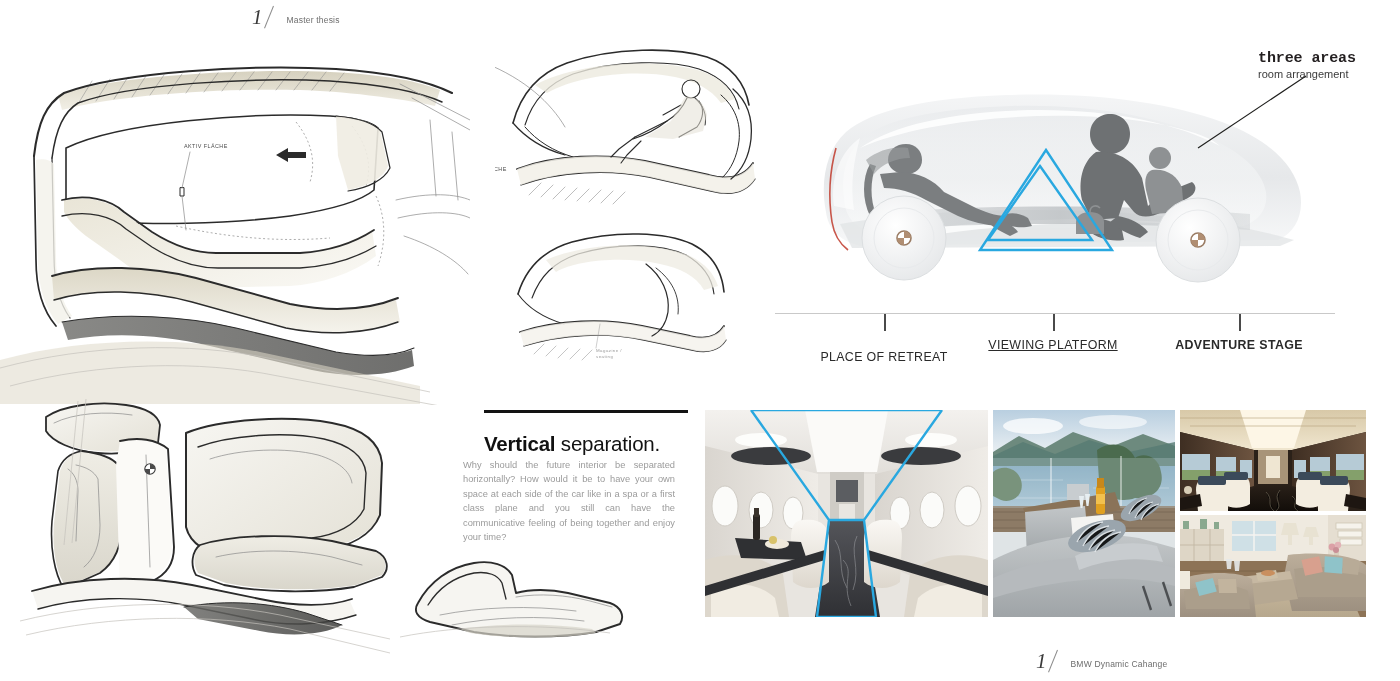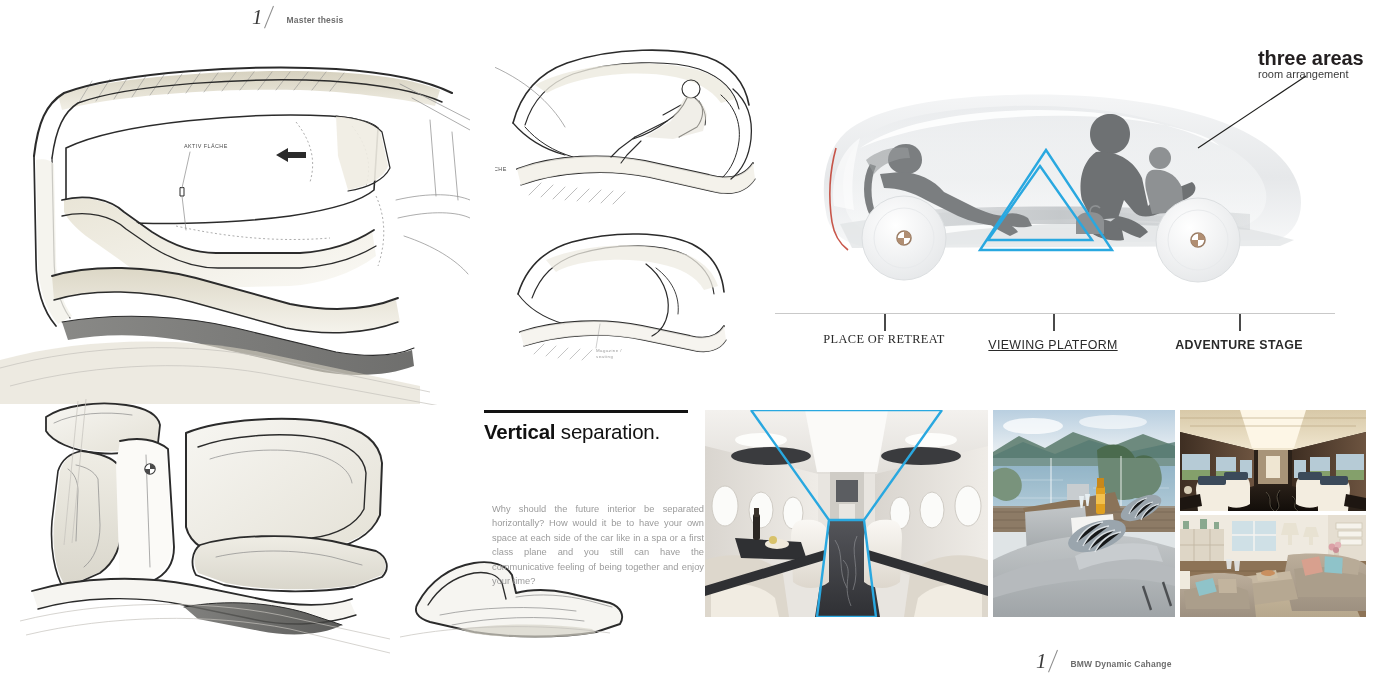--- a/index.html
+++ b/index.html
@@ -7,45 +7,45 @@
        font-family:"Liberation Sans",sans-serif;color:#231f20;}
   .abs{position:absolute;}
 
   
   .folio{display:flex;align-items:flex-start;gap:3px;}
   .folio .num{font-family:"Liberation Serif",serif;font-style:italic;
               font-size:21px;line-height:18px;color:#3a3a3a;}
   .folio .slash{display:block;width:18px;height:22px;position:relative;}
   .folio .slash:after{content:"";position:absolute;left:7px;top:-2px;width:1px;height:24px;
                       background:#8d8d8d;transform:rotate(22deg);transform-origin:top;}
-  .folio .cap{font-size:8.5px;letter-spacing:.2px;color:#6d6d6d;padding-top:7px;font-weight:bold;}
+  .folio .cap{font-size:8.5px;letter-spacing:.2px;color:#6d6d6d;padding-top:7px;}
 
   
   .sketch{position:absolute;}
   .sk-ink{stroke:#2b2b2b;fill:none;stroke-linecap:round;stroke-linejoin:round;}
   .sk-thin{stroke:#8a8a8a;fill:none;stroke-width:.7;stroke-linecap:round;}
   .sk-faint{stroke:#c4c2bb;fill:none;stroke-width:.7;}
   .hand{font-family:"Liberation Sans",sans-serif;font-size:5.4px;fill:#4a4a4a;
         letter-spacing:.45px;}
 
   
-  .callout-title{font-size:20px;font-weight:bold;letter-spacing:-.1px;line-height:17px;}
+  .callout-title{font-size:15px;font-weight:bold;letter-spacing:-.1px;line-height:17px;font-family:Liberation Mono, monospace;}
   .callout-sub{font-size:11px;color:#3b3b3b;line-height:15px;}
 
   .zone-rule{position:absolute;height:1px;background:#c9c9c9;}
   .zone-tick{position:absolute;width:1.6px;height:17px;background:#4a4a4a;}
   .zone-label{position:absolute;font-size:12.4px;letter-spacing:.35px;color:#2a2a2a;
               white-space:nowrap;text-align:center;}
 
   
   .vs-rule{position:absolute;left:484px;top:410px;width:204px;height:3px;background:#131313;}
-  .vs-head{position:absolute;left:484px;top:420px;font-size:20.5px;letter-spacing:-.2px;color:#111;}
+  .vs-head{position:absolute;left:484px;top:432px;font-size:20.5px;letter-spacing:-.2px;color:#111;}
   .vs-head b{font-weight:bold;}
-  .vs-body{position:absolute;left:492px;top:458px;width:212px;font-size:9.3px;
-           line-height:14.4px;color:#9b9b9b;text-align:justify;margin-top:44px;}
+  .vs-body{position:absolute;left:463px;top:458px;width:212px;font-size:9.3px;
+           line-height:14.4px;color:#9b9b9b;text-align:justify;}
 
   
   .photo{position:absolute;overflow:hidden;background:#ddd;}
   .photo svg{display:block;}
   .cyan{stroke:#29a8e0;fill:none;stroke-width:2.4;}
 </style>
 </head>
 <body>
 
 <div class="abs folio" style="left:252px;top:8px;">
@@ -325,21 +325,21 @@
 
 <div class="abs" style="left:1258px;top:50px;">
   <div class="callout-title">three areas</div>
   <div class="callout-sub">room arrangement</div>
 </div>
 
 <div class="zone-rule" style="left:775px;top:313px;width:560px;"></div>
 <div class="zone-tick" style="left:884px;top:314px;"></div>
 <div class="zone-tick" style="left:1053px;top:314px;"></div>
 <div class="zone-tick" style="left:1239px;top:314px;"></div>
-<div class="zone-label" style="left:784px;top:332px;width:200px;font-family:Liberation Serif, serif;">PLACE OF RETREAT</div>
+<div class="zone-label" style="left:784px;top:350px;width:200px;">PLACE OF RETREAT</div>
 <div class="zone-label" style="left:953px;top:338px;width:200px;text-decoration:underline;">VIEWING PLATFORM</div>
 <div class="zone-label" style="left:1139px;top:338px;width:200px;font-weight:bold;">ADVENTURE STAGE</div>
 
 <div class="sketch" style="left:20px;top:395px;width:370px;height:265px;">
 <svg width="370" height="265" viewBox="0 0 370 265">
   <defs>
     <linearGradient id="sm1" x1="0" y1="0" x2="1" y2="1">
       <stop offset="0" stop-color="#f7f6f2"></stop>
           <stop offset="1" stop-color="#e4e1d6"></stop>
     </linearGradient>

